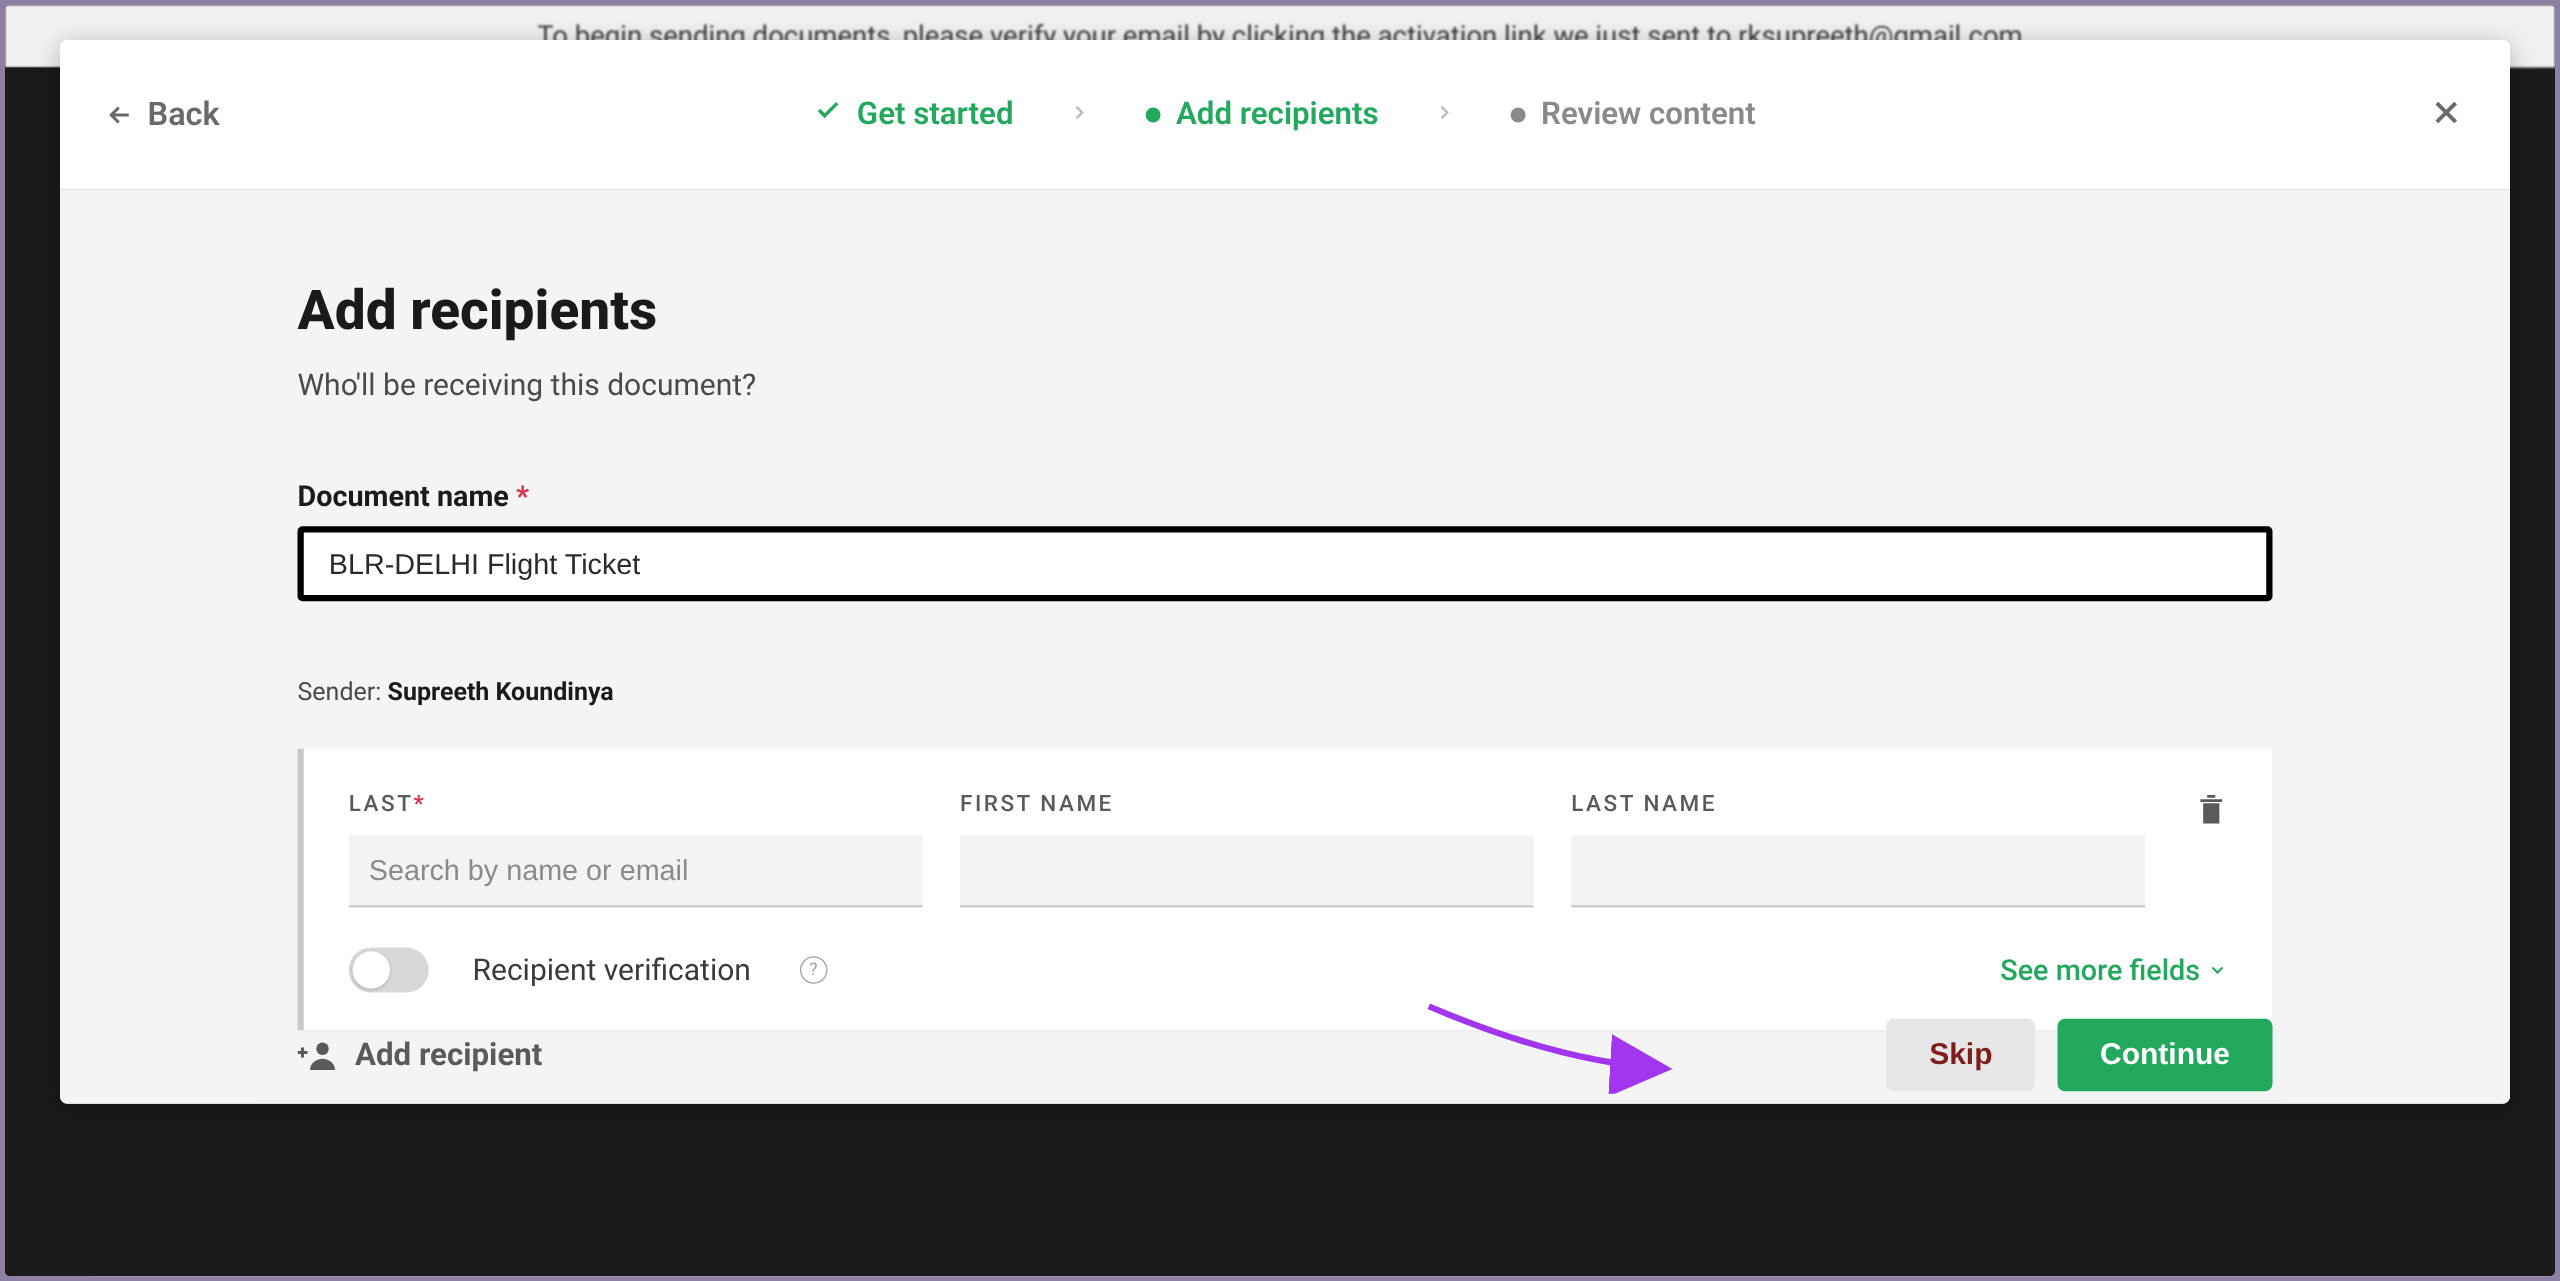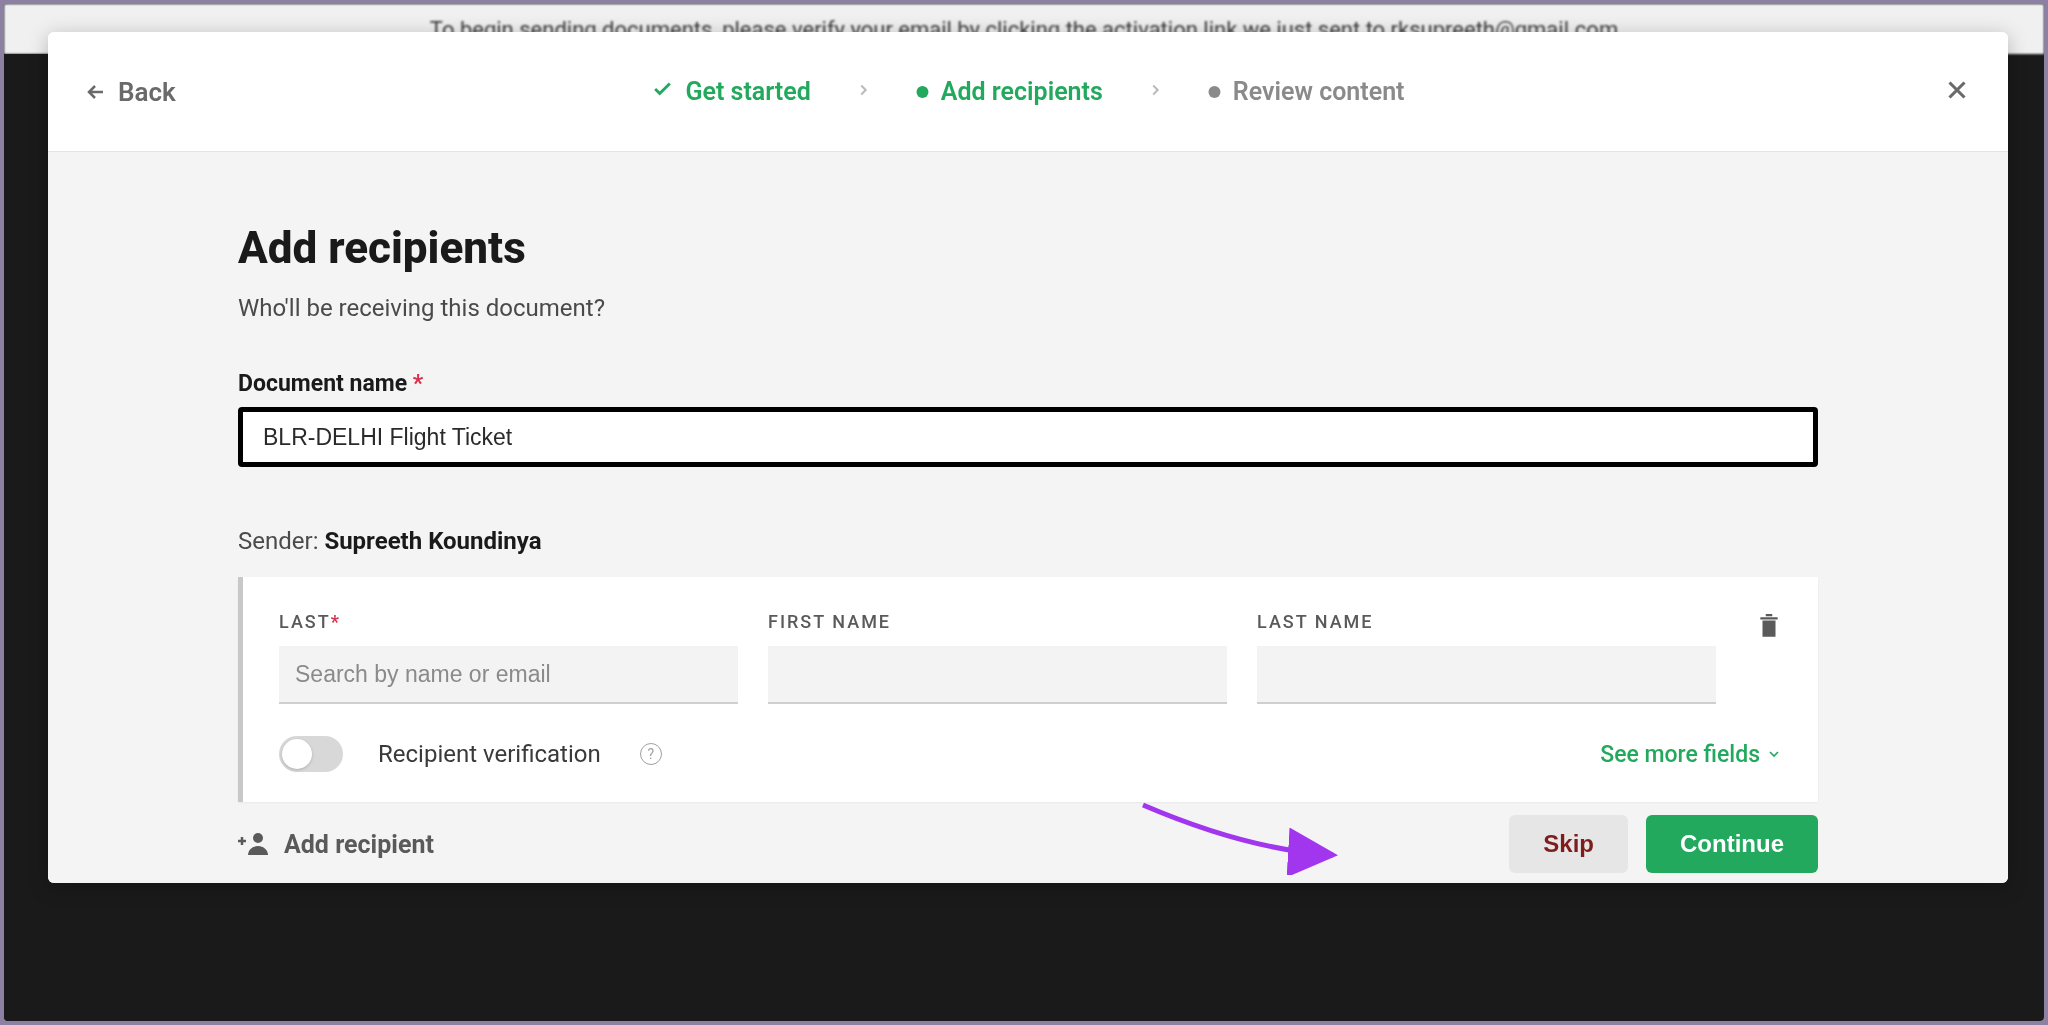--- a/index.html
+++ b/index.html
@@ -116,21 +116,21 @@
   }
   .page-title {
     font-size: 44px;
     font-weight: 800;
     color: #1a1a1a;
     margin-bottom: 20px;
   }
   .page-subtitle {
     font-size: 24px;
     color: #4a4a4a;
-    margin-bottom: 48px;
+    margin-bottom: 62px;
   }
   .field-label {
     font-size: 23px;
     font-weight: 700;
     color: #1a1a1a;
     margin-bottom: 10px;
   }
   .required-star { color: #d9304c; font-weight: 700; }
   .text-input {
     width: 100%;
@@ -138,23 +138,23 @@
     background: #fff;
     border: 5px solid #000000;
     border-radius: 4px;
     padding: 0 20px;
     font-size: 23px;
     color: #2a2a2a;
     outline: none;
   }
   .sender-line {
     margin-top: 60px;
-    font-size: 24px;
+    font-size: 20px;
     color: #4a4a4a;
-    margin-bottom: 22px;
+    margin-bottom: 34px;
   }
   .sender-name { font-weight: 700; color: #1a1a1a; }
   .recipient-card {
     background: #fff;
     border-left: 5px solid #c8c8c8;
     padding: 34px 36px 30px 36px;
     box-shadow: 0 1px 2px rgba(0,0,0,0.05);
   }
   .fields-row {
     display: flex;
@@ -245,20 +245,21 @@
     position: absolute;
     left: 190px;
     right: 190px;
     bottom: 10px;
     display: flex;
     align-items: center;
     justify-content: space-between;
   }
   .add-recipient {
     display: flex;
+    align-items: center;
     gap: 14px;
     color: #5a5a5a;
     font-size: 25px;
     font-weight: 700;
     cursor: pointer;
   }
   .add-recipient svg { width: 32px; height: 26px; }
   .btn-group { display: flex; gap: 18px; align-items: center; }
   .btn {
     height: 58px;

